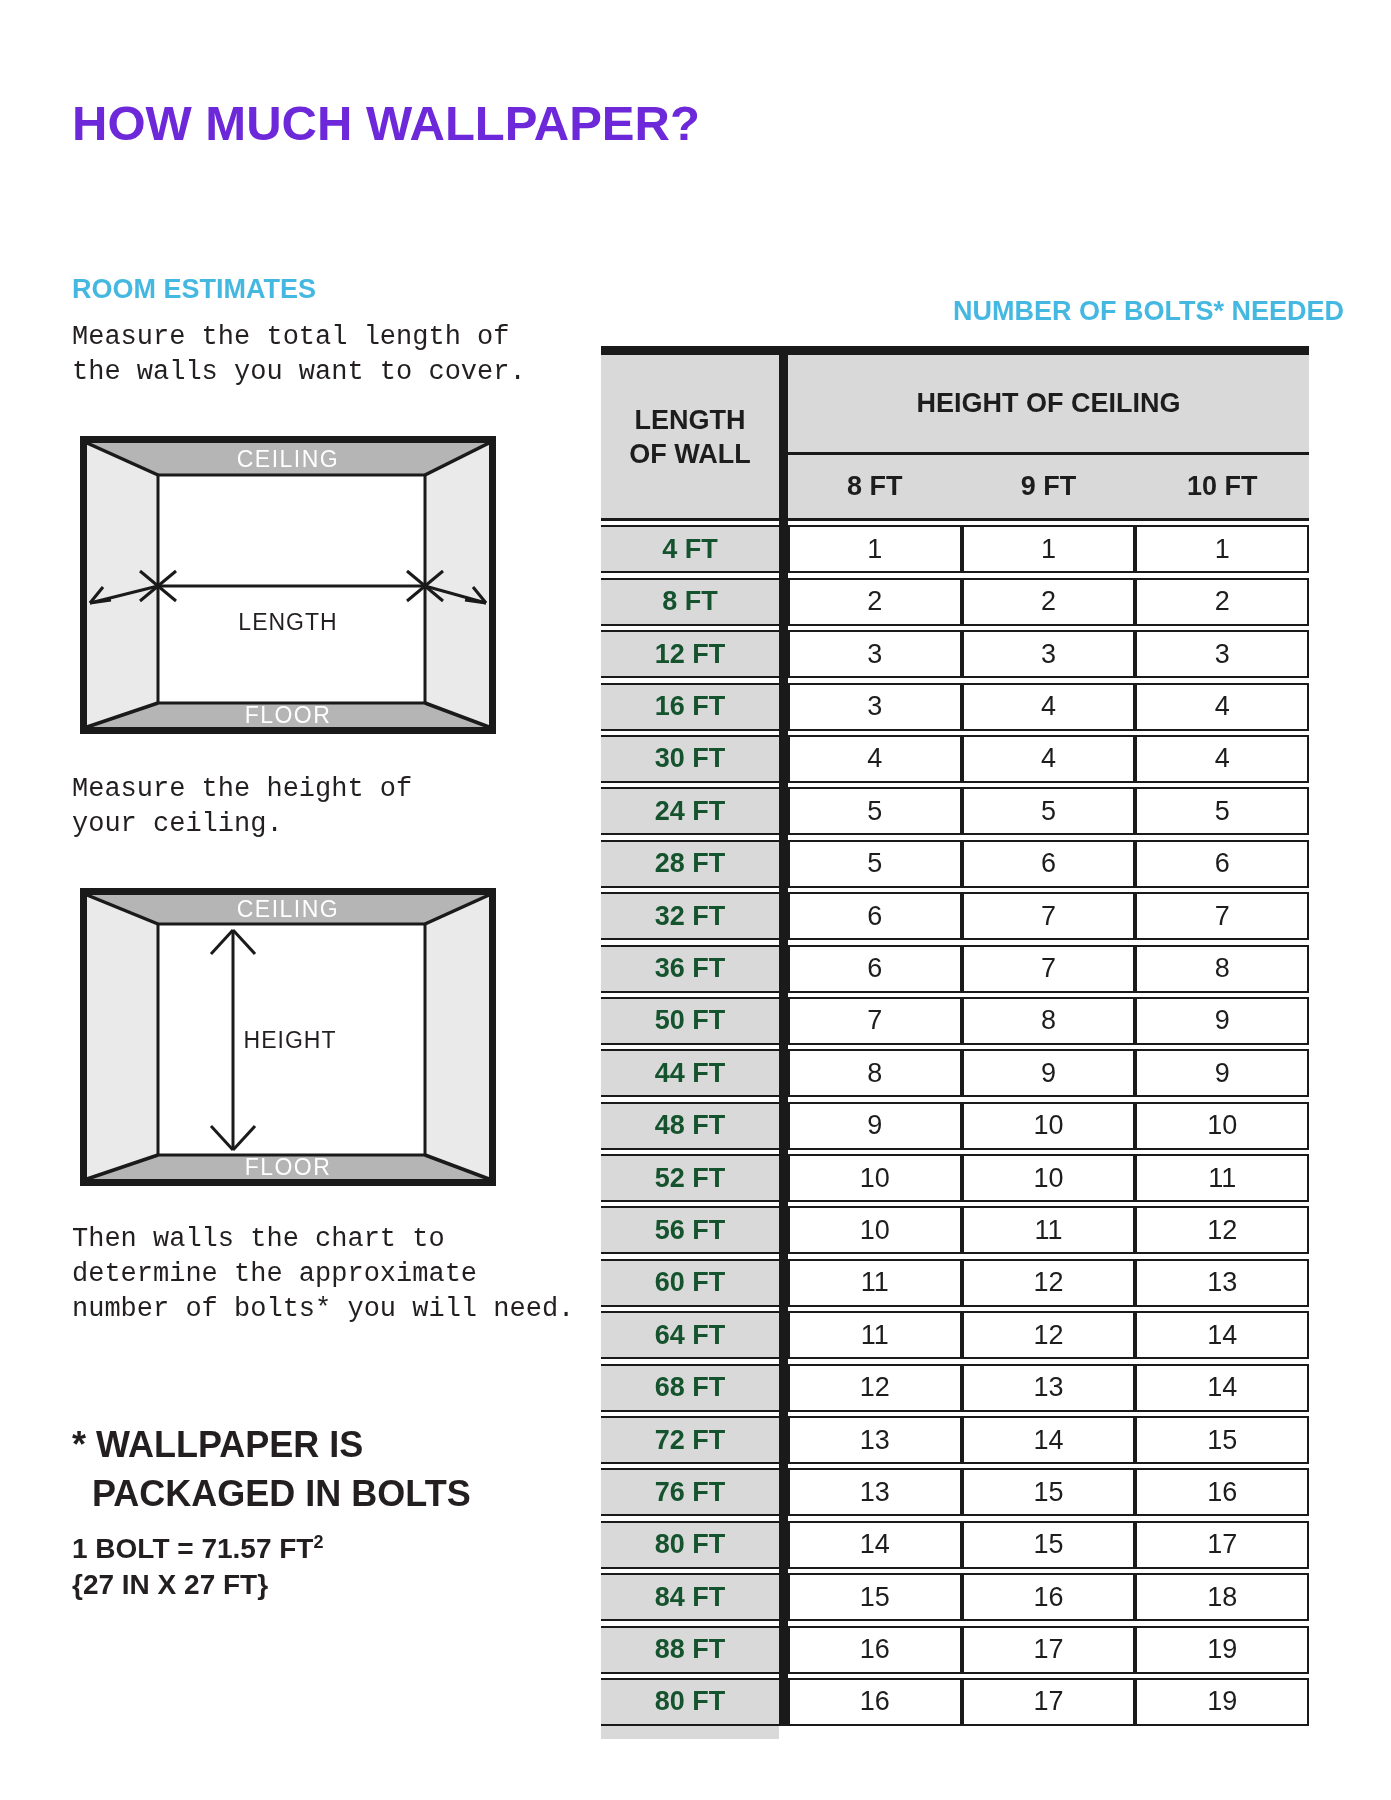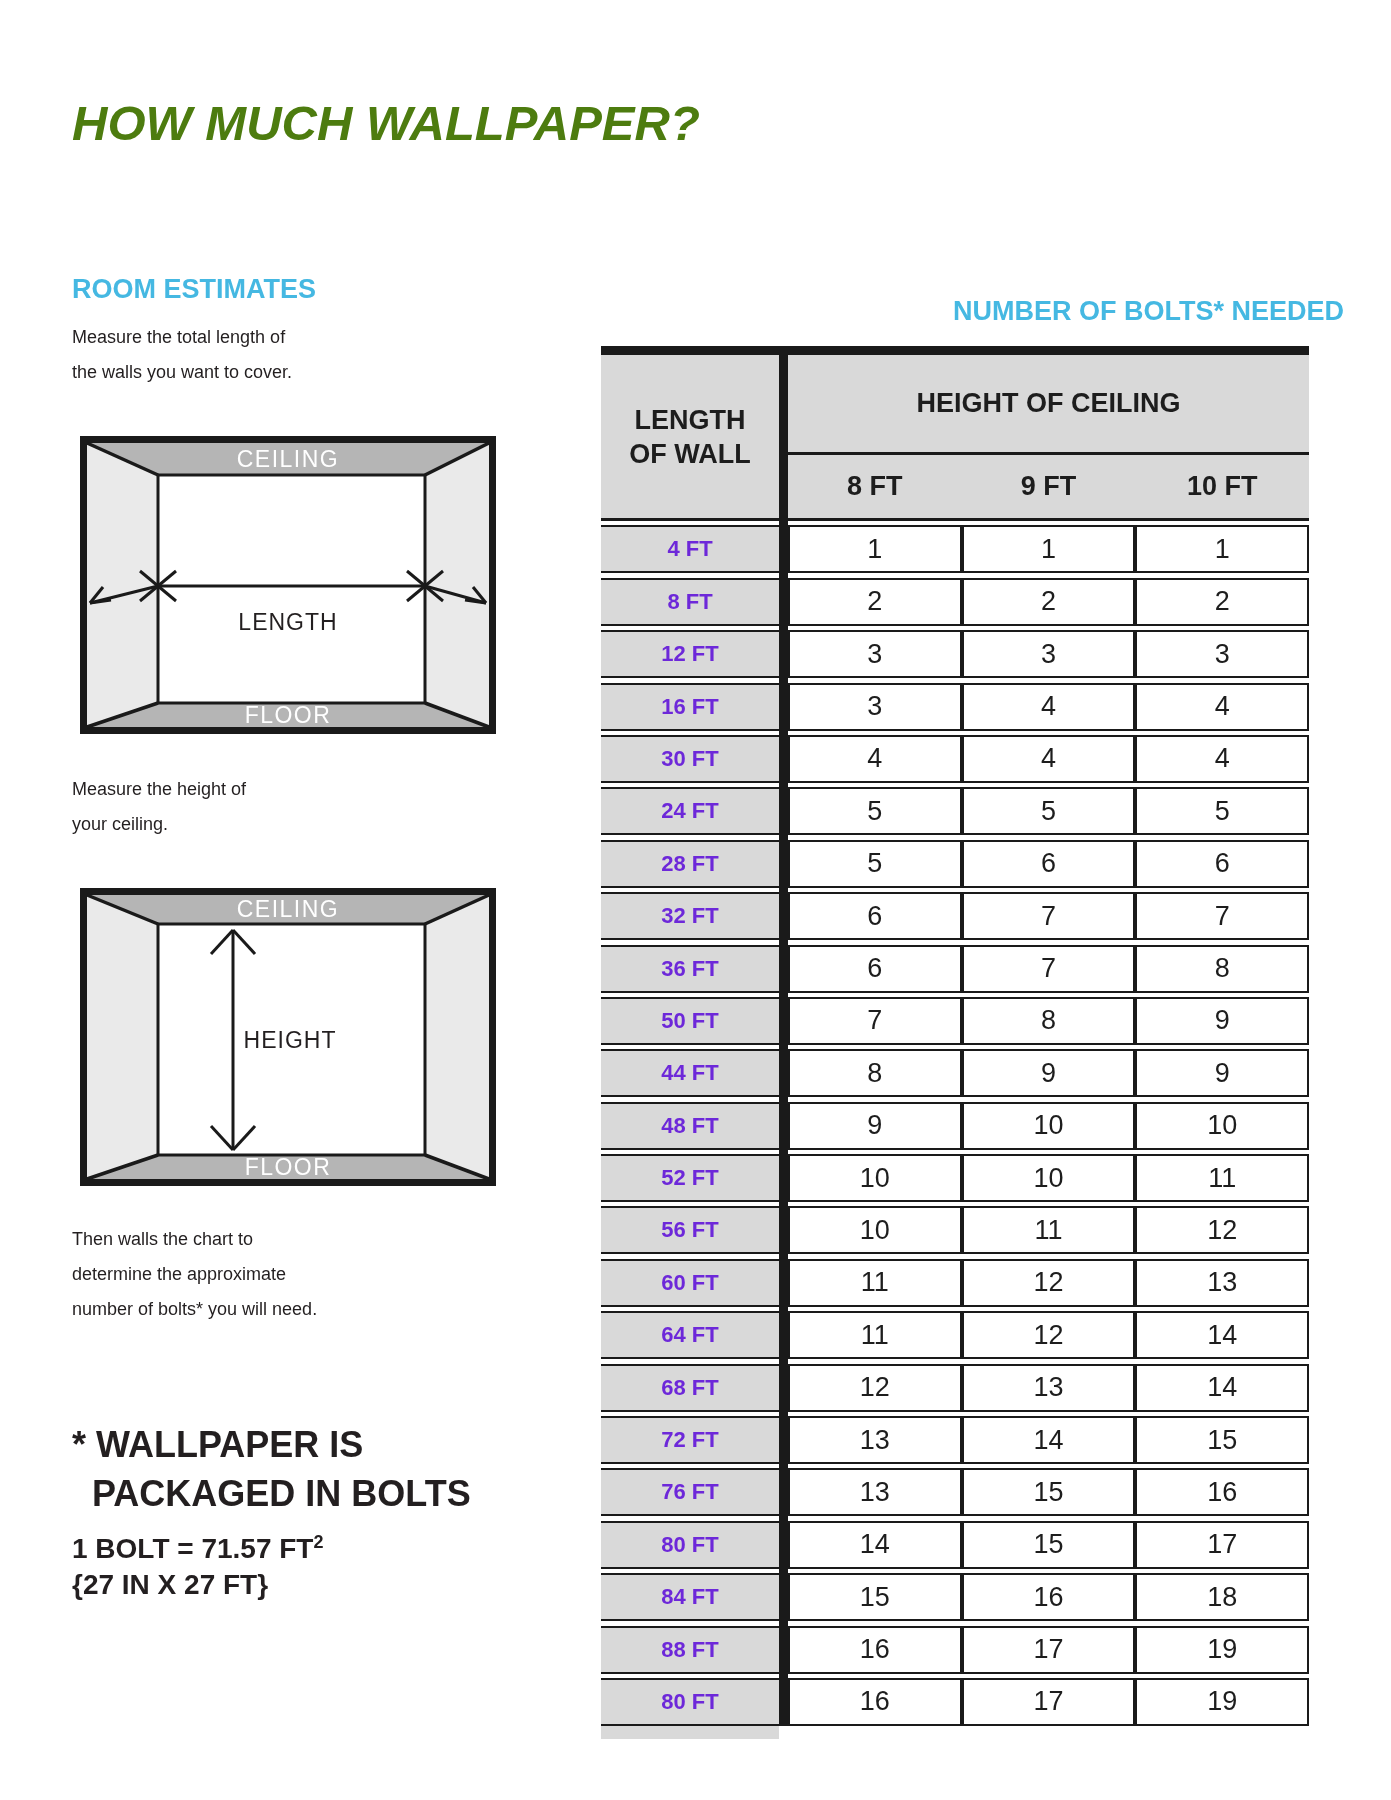--- a/index.html
+++ b/index.html
@@ -2,27 +2,27 @@
 <html><head>
 <meta charset="utf-8">
 <style>
   html,body{margin:0;padding:0;background:#fff;}
   body{width:1391px;height:1800px;position:relative;overflow:hidden;
        font-family:"Liberation Sans",sans-serif;color:#231f20;}
   main{position:absolute;inset:0;}
   .abs{position:absolute;}
 
   
-  .page-title{left:72px;top:62px;font-size:49px;font-weight:bold;color:#4d7c0f;letter-spacing:0;font-style:italic;}
+  .page-title{left:72px;top:62px;font-size:49px;font-weight:bold;color:#6d28d9;letter-spacing:0;}
   .section-heading{font-size:27px;font-weight:bold;color:#45b8e2;}
   #room-heading{left:72px;top:252px;}
   #table-title{left:636px;top:274px;width:708px;text-align:right;}
 
   
-  .para{font-size:18px;line-height:35px;color:#231f20;}
+  .para{font-size:27px;line-height:35px;color:#231f20;font-family:Liberation Mono, monospace;}
   #para1{left:72px;top:320px;}
   #para2{left:72px;top:772px;}
   #para3{left:72px;top:1222px;}
 
   
   #note{left:72px;top:1428px;font-size:36px;font-weight:bold;line-height:33px;}
   #note .indent{margin-left:20px;margin-top:16px;}
   #bolt-eq{left:72px;top:1524px;font-size:28px;font-weight:bold;line-height:36px;}
   #bolt-eq sup{font-size:18px;}
 
@@ -39,21 +39,21 @@
   .vbar{position:absolute;left:178px;top:0;width:9px;height:calc(100% - 13px);background:#1a1a1a;}
   .thead{display:grid;grid-template-columns:178px 9px 1fr 1fr 1fr;grid-template-rows:100px 66px;margin-top:9px;}
   .th{background:#d9d9d9;display:flex;align-items:center;justify-content:center;
       font-weight:bold;font-size:27px;color:#1d1d1d;}
   .th-length{grid-column:1;grid-row:1/3;flex-direction:column;line-height:34px;border-bottom:3px solid #1a1a1a;}
   .th-ceiling{grid-column:3/6;grid-row:1;border-bottom:3px solid #1a1a1a;}
   .th-unit{grid-row:2;border-bottom:3px solid #1a1a1a;}
   .th-spacer{grid-column:2;grid-row:1/3;background:#d9d9d9;}
   .tbody{display:grid;grid-template-columns:178px 9px 1fr 1fr 1fr;grid-auto-rows:48px;row-gap:4.4px;margin-top:4.4px;}
   .td-label{grid-column:1;background:#d9d9d9;border-top:2px solid #1a1a1a;border-bottom:2px solid #1a1a1a;
-            display:flex;align-items:center;justify-content:center;font-weight:bold;font-size:22px;color:#6d28d9;}
+            display:flex;align-items:center;justify-content:center;font-weight:bold;font-size:27px;color:#14532d;}
   .td-val{background:#fff;border:2px solid #1a1a1a;display:flex;align-items:center;justify-content:center;
           font-size:27px;color:#1d1d1d;}
   .label-footer{width:178px;height:13px;background:#d9d9d9;}
 </style>
 </head>
 <body>
 
 <main>
 
   <h1 class="abs page-title">HOW MUCH WALLPAPER?</h1>

